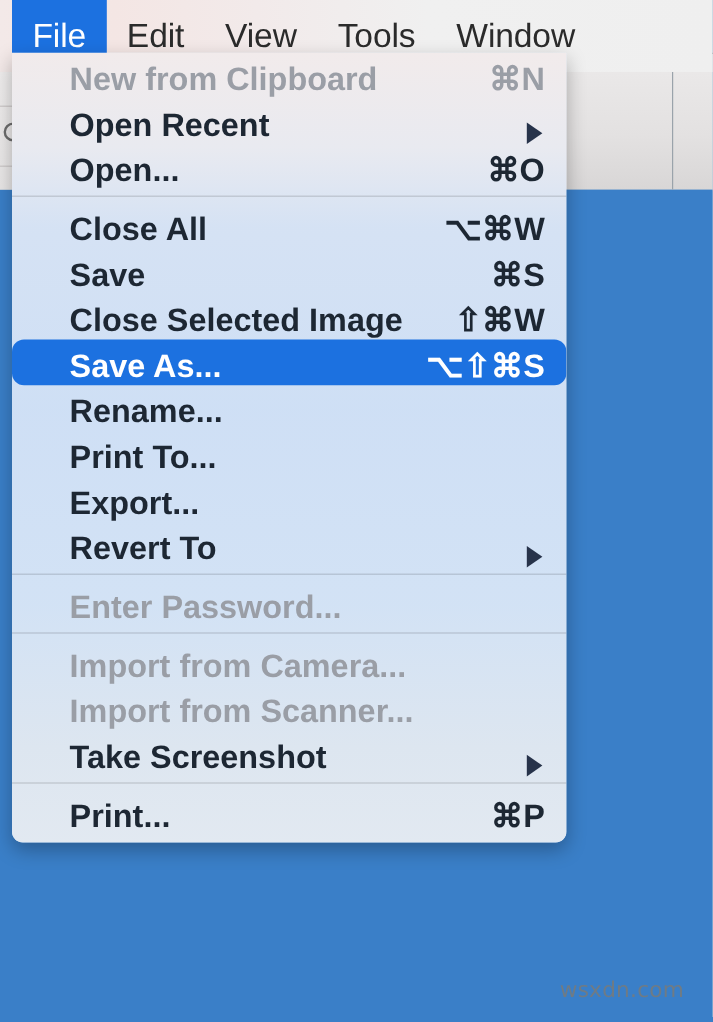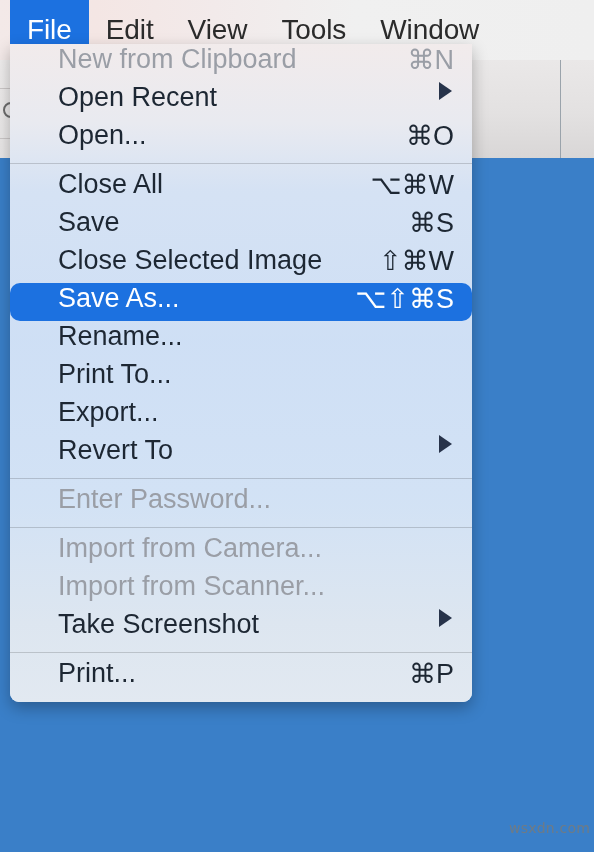--- a/index.html
+++ b/index.html
@@ -168,27 +168,28 @@
       rgba(210,226,245,0.96) 70%,
       rgba(221,230,240,0.96) 88%,
       rgba(226,233,241,0.97) 100%);
     pointer-events: none;
   }
   .menu-inner { position: relative; z-index: 1; }
 
   .menu-item {
     position: relative;
     display: flex;
-    align-items: flex-start;
+    align-items: flex-end;
     height: 38px;
     padding: 0 18px 0 48px;
     font-size: 27px;
     color: #1d2733;
     white-space: nowrap;
     box-sizing: border-box;
+    font-weight: bold;
   }
   .menu-item.disabled { color: #9a9ea6; }
   .menu-item.highlight {
     background: #1c71e0;
     color: #ffffff;
     border-radius: 10px;
   }
   .menu-item .label { flex: 0 0 auto; }
   .menu-item .spacer { flex: 1 1 auto; }
   .menu-item .shortcut {
@@ -209,24 +210,24 @@
 
   .menu-sep {
     height: 1px;
     margin: 5px 0;
     background: rgba(0,0,0,0.16);
   }
 
   
   .watermark {
     position: absolute;
-    right: 4px;
+    right: 24px;
     bottom: 16px;
     font-family: "DejaVu Sans", sans-serif;
-    font-size: 14px;
+    font-size: 18px;
     color: #6f7b85;
     letter-spacing: 0.2px;
     margin-left: 24px;
   }
 </style>
 </head>
 <body>
 
 <div id="screen">
 

